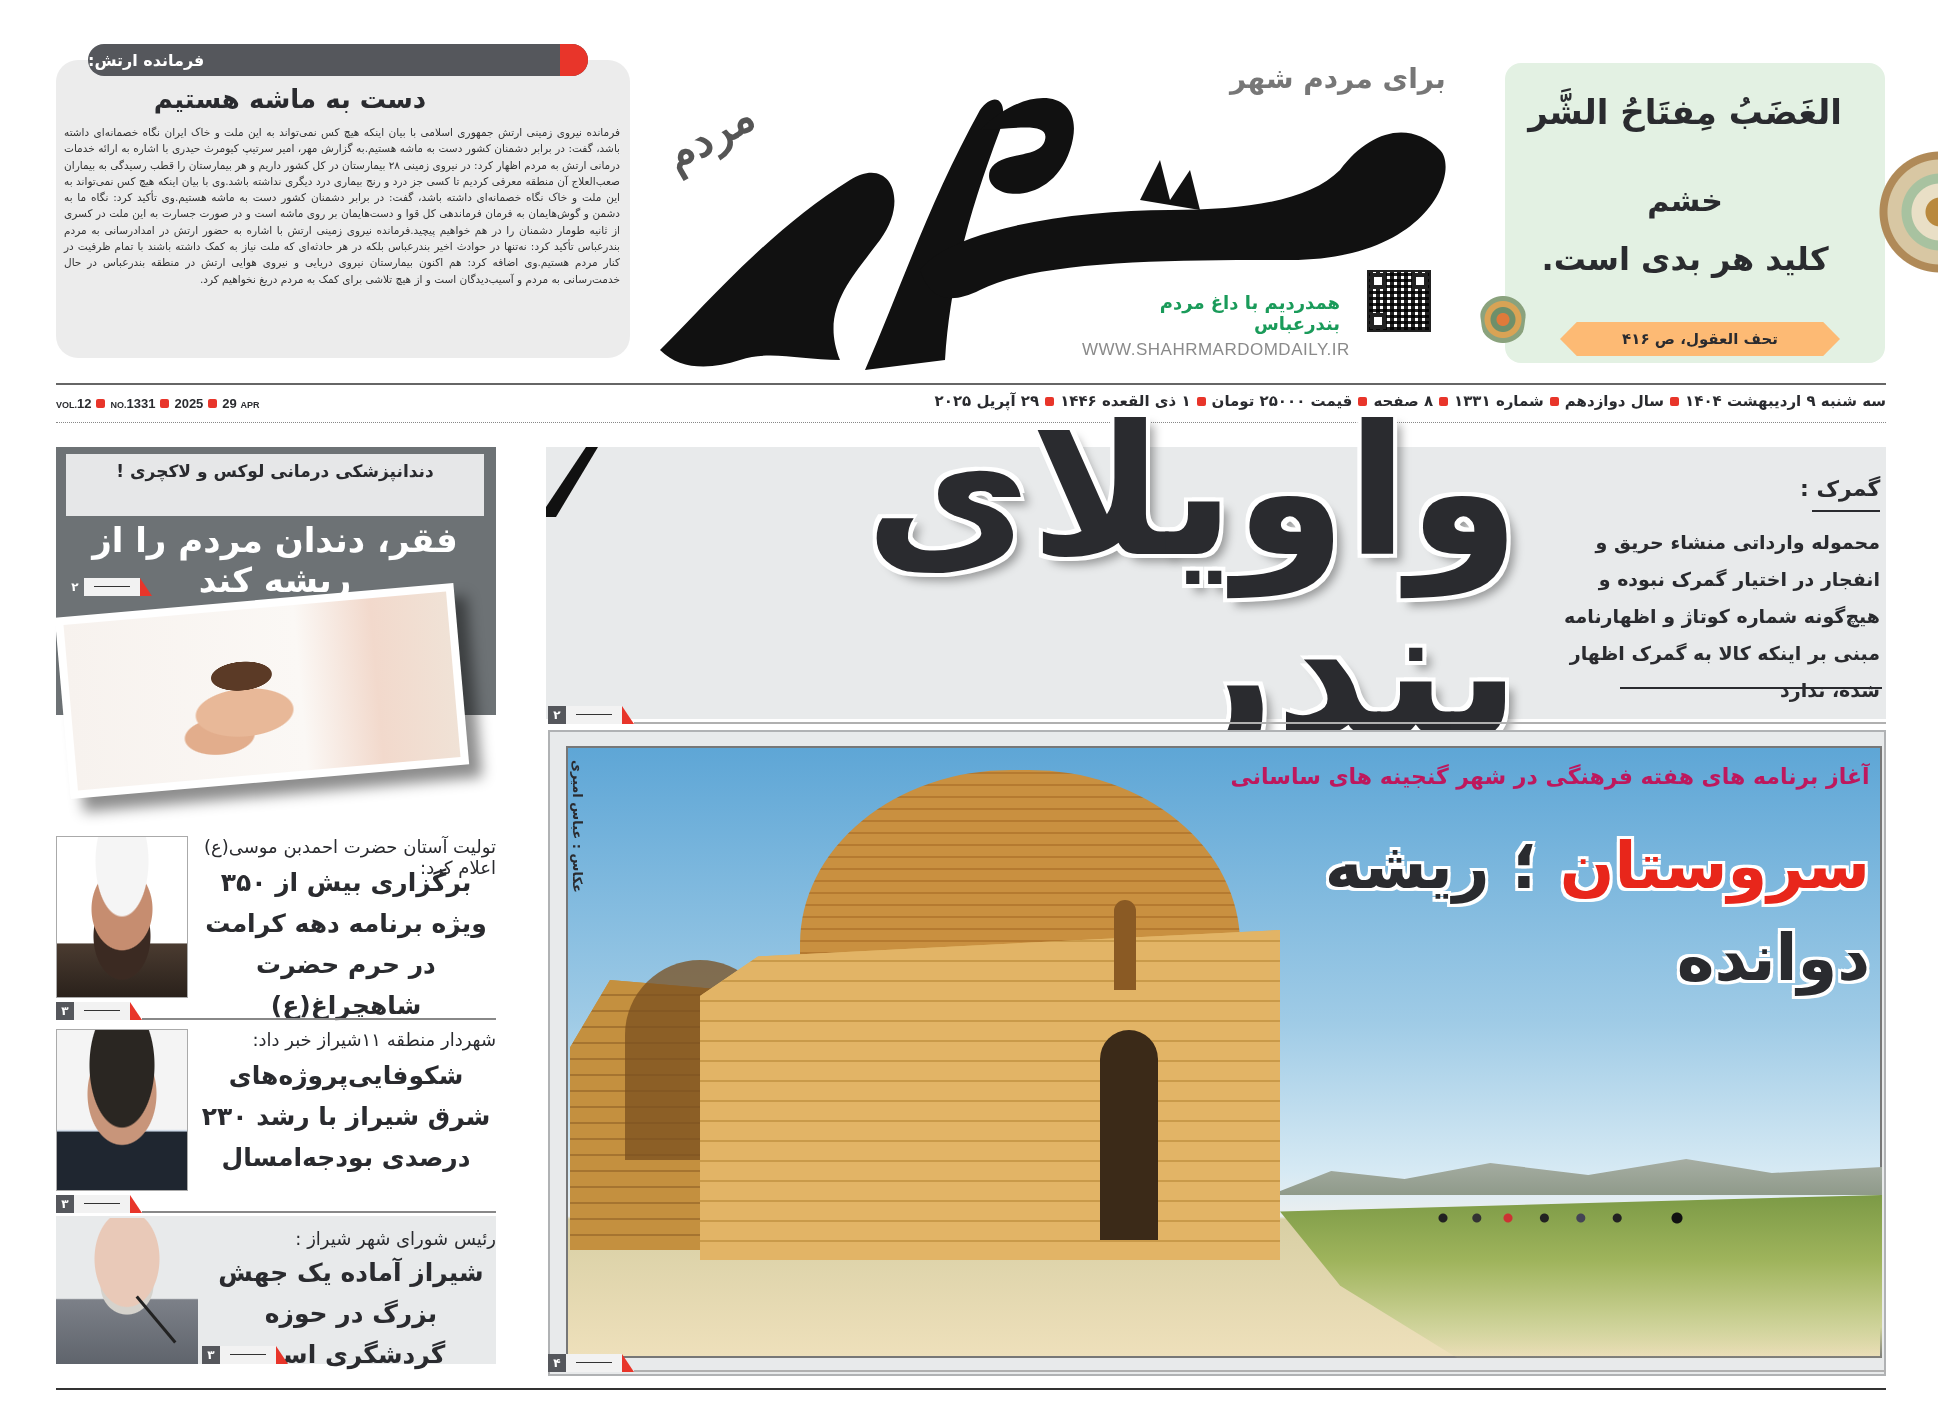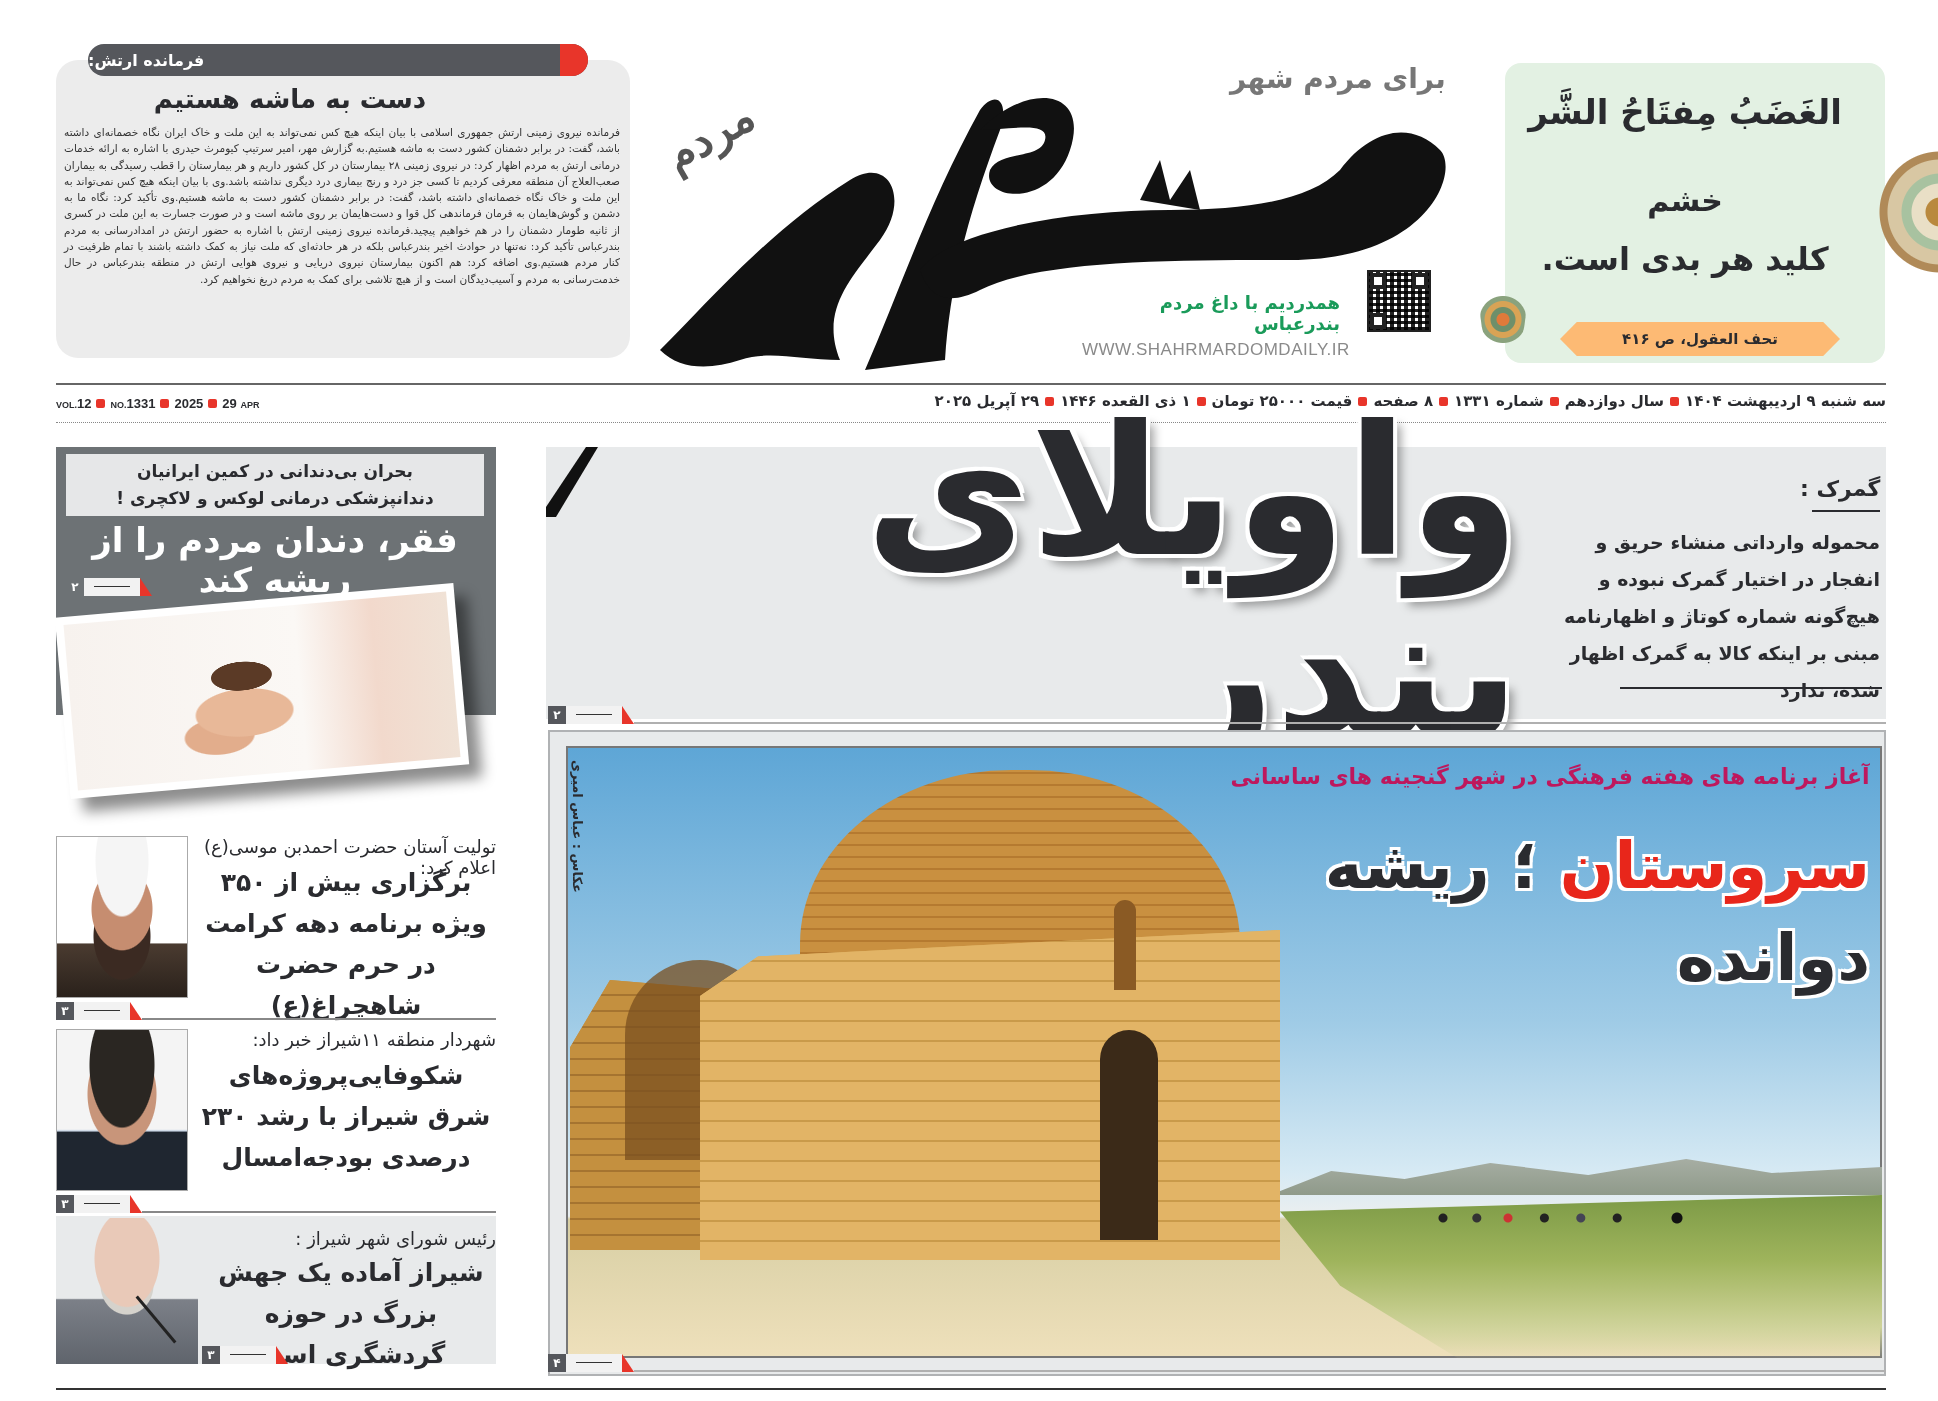--- a/index.html
+++ b/index.html
@@ -238,21 +238,20 @@
 </div>
 <div class="abs pg-tag tag-photo">
   <span class="pg-num">۴</span>
   <span class="pg-line"></span>
   <span class="pg-tri"></span>
   <span class="pg-bar"></span>
 </div>
 
 <div class="abs dental-box"></div>
 <div class="abs dental-kicker rtl">
-  <div>بحران بی‌دندانی در کمین ایرانیان</div>
   <div>دندانپزشکی درمانی لوکس و لاکچری !</div>
 </div>
 <div class="abs dental-head rtl">فقر، دندان مردم را از ریشه کند</div>
 <div class="abs pg-tag tag-dental">
   <span class="pg-num">۲</span>
   <span class="pg-line"></span>
   <span class="pg-tri"></span>
 </div>
 <div class="abs dental-photo">
     <div class="dental-img"></div>

